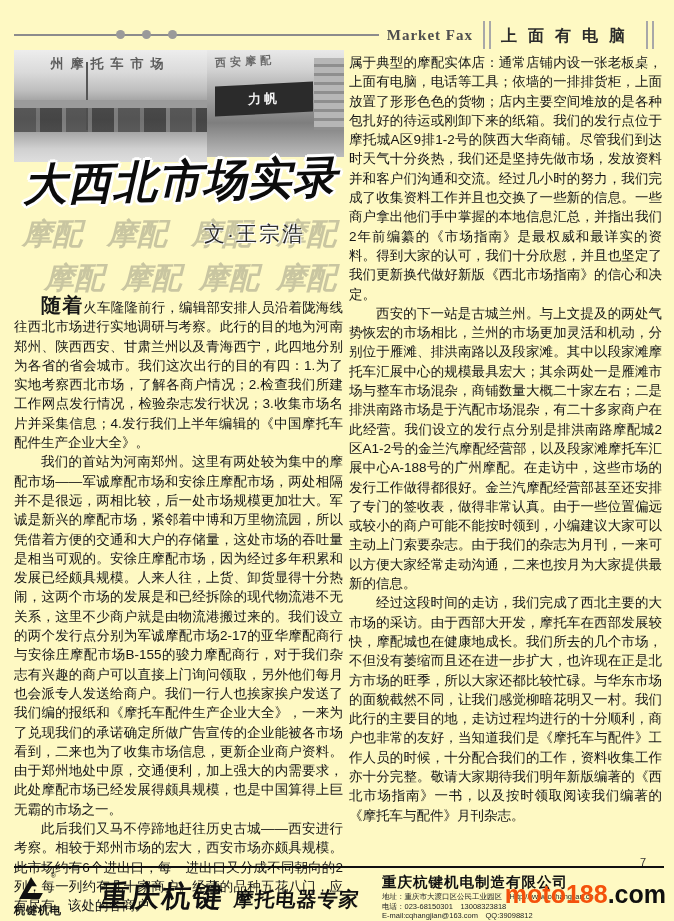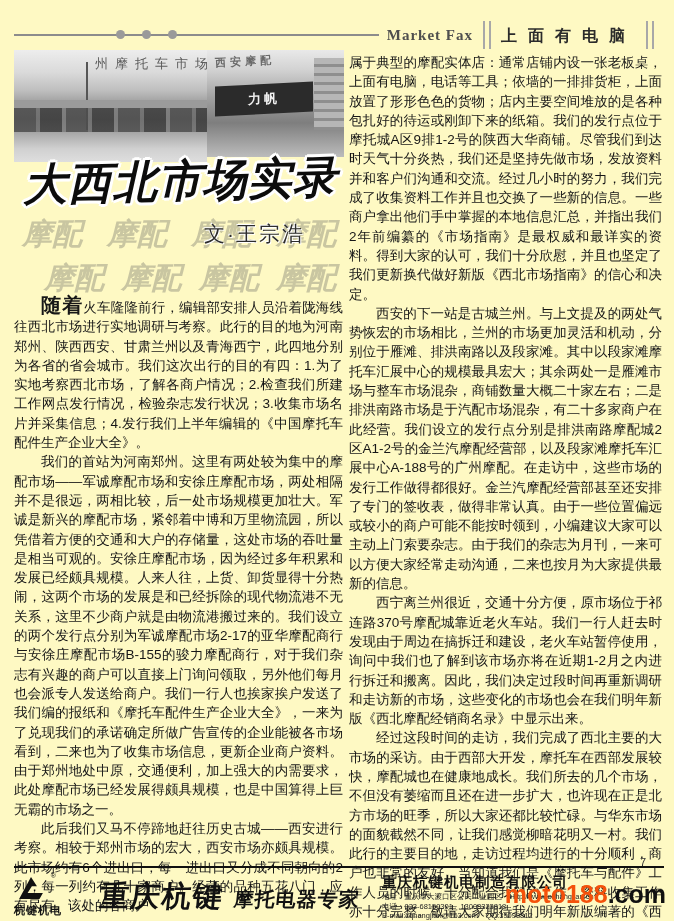--- a/index.html
+++ b/index.html
@@ -20,22 +20,22 @@
         font-size:15px; color:#4f4f4f; letter-spacing:1px; }
   .dbar { width:4px; height:28px; border-left:2px solid #a8a8a8; border-right:2px solid #a8a8a8;
           margin:0 10px; }
   .cn-tag { font-size:16px; font-weight:bold; color:#2b2b2b; letter-spacing:11px; padding-top:2px; }
 
   
   .hero { position:absolute; left:14px; top:50px; width:330px; height:236px; }
   .photo { position:absolute; overflow:hidden; }
   .photo-l { left:0; top:0; width:193px; height:112px;
     background:linear-gradient(180deg,#ededed 0%,#dadada 20%,#bfbfbf 36%,#919191 52%,#7a7a7a 62%,#a8a8a8 74%,#d0d0d0 88%,#dedede 100%); }
-  .roof-sign { position:absolute; top:5px; width:100%; text-align:right; font-size:13px;
-    font-weight:normal; color:#5c5c5c; letter-spacing:7px; white-space:nowrap;padding-left:8px; }
+  .roof-sign { position:absolute; top:5px; width:100%; text-align:center; font-size:13px;
+    font-weight:bold; color:#5c5c5c; letter-spacing:7px; white-space:nowrap; }
   .shops { position:absolute; top:58px; left:0; right:0; height:24px; opacity:.85;
     background:repeating-linear-gradient(90deg,#4d4d4d 0 22px,#707070 22px 26px,#3c3c3c 26px 48px,#7c7c7c 48px 52px); }
   .awning { position:absolute; top:50px; left:0; right:0; height:8px; background:#9b9b9b; }
   .pole { position:absolute; left:72px; top:12px; width:2px; height:68px; background:#565656; }
   .photo-r { left:193px; top:0; width:137px; height:107px;
     background:linear-gradient(180deg,#e9e9e9 0%,#d3d3d3 18%,#a2a2a2 44%,#7e7e7e 68%,#bcbcbc 100%); }
   .top-sign { position:absolute; top:4px; left:8px; font-size:11px; font-weight:bold;
     color:#6b6b6b; letter-spacing:4px; transform:rotate(-3deg); }
   .big-sign { position:absolute; top:34px; left:8px; width:98px; height:30px; background:#2b2b2b;
     color:#f1f1f1; font-size:13px; font-weight:bold; text-align:center; line-height:30px;
@@ -134,21 +134,20 @@
 
   <div class="col col-left">
     <p><span class="lead">随着</span><span>火车隆隆前行，编辑部安排人员沿着陇海线往西北市场进行实地调研与考察。此行的目的地为河南郑州、陕西西安、甘肃兰州以及青海西宁，此四地分别为各省的省会城市。我们这次出行的目的有四：1.为了实地考察西北市场，了解各商户情况；2.检查我们所建工作网点发行情况，检验杂志发行状况；3.收集市场名片并采集信息；4.发行我们上半年编辑的《中国摩托车配件生产企业大全》。</span></p>
     <p>我们的首站为河南郑州。这里有两处较为集中的摩配市场——军诚摩配市场和安徐庄摩配市场，两处相隔并不是很远，两相比较，后一处市场规模更加壮大。军诚是新兴的摩配市场，紧邻着中博和万里物流园，所以凭借着方便的交通和大户的存储量，这处市场的吞吐量是相当可观的。安徐庄摩配市场，因为经过多年积累和发展已经颇具规模。人来人往，上货、卸货显得十分热闹，这两个市场的发展是和已经拆除的现代物流港不无关系，这里不少商户就是由物流港搬过来的。我们设立的两个发行点分别为军诚摩配市场2-17的亚华摩配商行与安徐庄摩配市场B-155的骏力摩配商行，对于我们杂志有兴趣的商户可以直接上门询问领取，另外他们每月也会派专人发送给商户。我们一行人也挨家挨户发送了我们编的报纸和《摩托车配件生产企业大全》，一来为了兑现我们的承诺确定所做广告宣传的企业能被各市场看到，二来也为了收集市场信息，更新企业商户资料。由于郑州地处中原，交通便利，加上强大的内需要求，此处摩配市场已经发展得颇具规模，也是中国算得上巨无霸的市场之一。</p>
     <p>此后我们又马不停蹄地赶往历史古城——西安进行考察。相较于郑州市场的宏大，西安市场亦颇具规模。此市场约有6个进出口，每一进出口又分成不同朝向的2列，每一列约有几十家商户。经营的品种五花八门，应有尽有。该处的各商户</p>
   </div>
 
   <div class="col col-right">
     <p class="no-indent">属于典型的摩配实体店：通常店铺内设一张老板桌，上面有电脑，电话等工具；依墙的一排排货柜，上面放置了形形色色的货物；店内主要空间堆放的是各种包扎好的待运或刚卸下来的纸箱。我们的发行点位于摩托城A区9排1-2号的陕西大华商铺。尽管我们到达时天气十分炎热，我们还是坚持先做市场，发放资料并和客户们沟通和交流。经过几小时的努力，我们完成了收集资料工作并且也交换了一些新的信息。一些商户拿出他们手中掌握的本地信息汇总，并指出我们2年前编纂的《市场指南》是最权威和最详实的资料。得到大家的认可，我们十分欣慰，并且也坚定了我们更新换代做好新版《西北市场指南》的信心和决定。</p>
     <p>西安的下一站是古城兰州。与上文提及的两处气势恢宏的市场相比，兰州的市场更加灵活和机动，分别位于雁滩、排洪南路以及段家滩。其中以段家滩摩托车汇展中心的规模最具宏大；其余两处一是雁滩市场与整车市场混杂，商铺数量大概二十家左右；二是排洪南路市场是于汽配市场混杂，有二十多家商户在此经营。我们设立的发行点分别是排洪南路摩配城2区A1-2号的金兰汽摩配经营部，以及段家滩摩托车汇展中心A-188号的广州摩配。在走访中，这些市场的发行工作做得都很好。金兰汽摩配经营部甚至还安排了专门的签收表，做得非常认真。由于一些位置偏远或较小的商户可能不能按时领到，小编建议大家可以主动上门索要杂志。由于我们的杂志为月刊，一来可以方便大家经常走动沟通，二来也按月为大家提供最新的信息。</p>
-    <p>西宁离兰州很近，交通十分方便，原市场位于祁连路370号摩配城靠近老火车站。我们一行人赶去时发现由于周边在搞拆迁和建设，老火车站暂停使用，询问中我们也了解到该市场亦将在近期1-2月之内进行拆迁和搬离。因此，我们决定过段时间再重新调研和走访新的市场，这些变化的市场也会在我们明年新版《西北摩配经销商名录》中显示出来。</p>
     <p><span>经过这段时间的走访，我们完成了西北主要的大市场的采访。由于西部大开发，摩托车在西部发展较快，摩配城也在健康地成长。我们所去的几个市场，不但没有萎缩而且还在进一步扩大，也许现在正是北方市场的旺季，所以大家还都比较忙碌。与华东市场的面貌截然不同，让我们感觉柳暗花明又一村。我们此行的主要目的地，走访过程均进行的十分顺利，商户也非常的友好，当知道我们是《摩托车与配件》工作人员的时候，十分配合我们的工作，资料收集工作亦十分完整。敬请大家期待我们明年新版编著的《西北市场指南》一书，以及按时领取阅读我们编著的《摩托车与配件》月刊杂志。</span></p>
   </div>
 
   <div class="footer">
     <div class="footer-inner">
       <div class="logo-block">
         <span class="logo-mark">
           <svg width="34" height="26" viewBox="0 0 40 30">
               <path d="M6 28 L20 2 L27 13 L21 13 L16 21 L34 21 L30 28 Z" fill="#111"></path>
             </svg>

